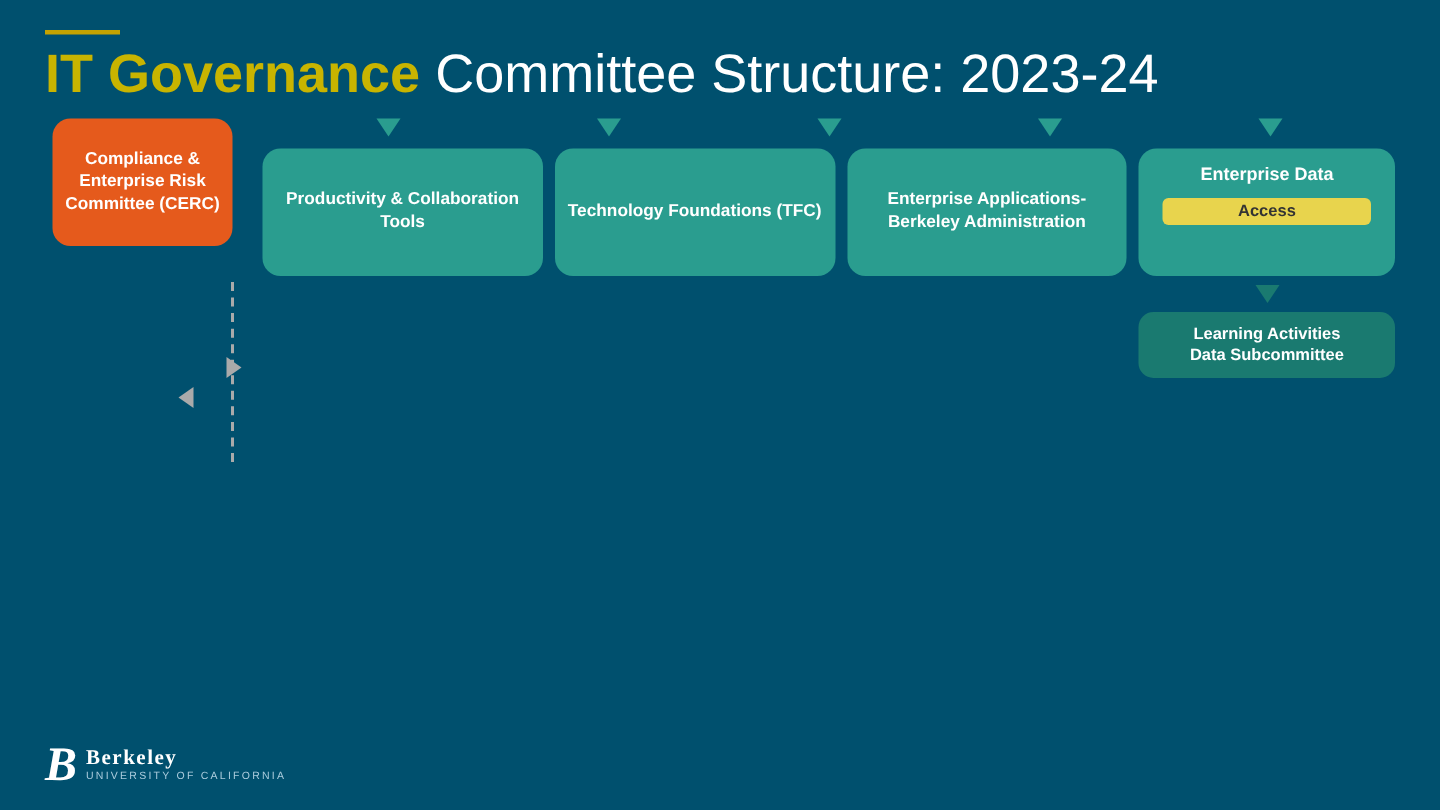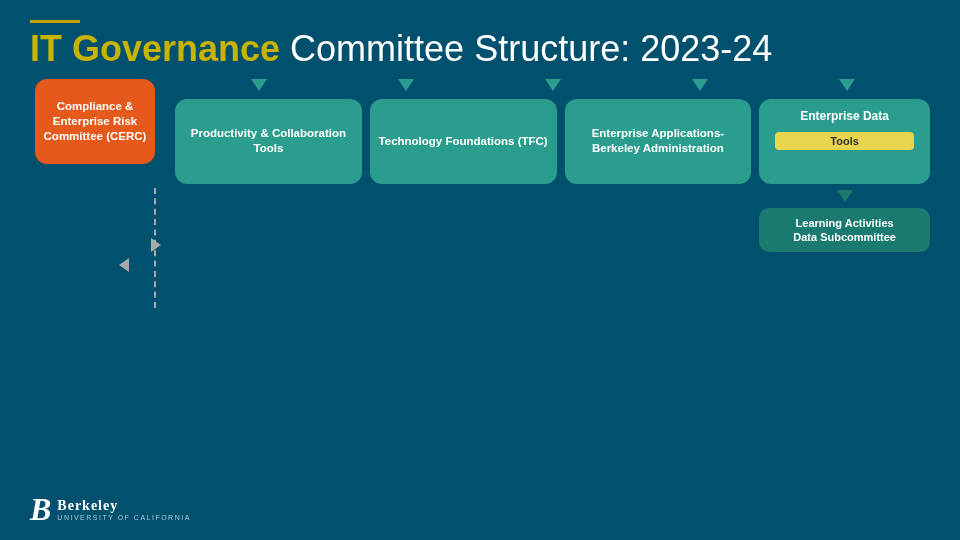--- a/index.html
+++ b/index.html
@@ -307,21 +307,21 @@
         </div>
 
 
         <div class="sub-box">
           <span>Enterprise Applications- Berkeley Administration</span>
         </div>
 
         <div class="enterprise-data-col">
           <div class="enterprise-data-box">
             <div class="enterprise-data-title">Enterprise Data</div>
-            <div class="yellow-tag">Tools</div>
+            <div class="yellow-tag">Access</div>
           </div>
 
           <div style="display:flex; justify-content:center;">
             <div class="arrow-down" style="border-top-color:#1a7a70;"></div>
           </div>
 
           <div class="learning-box">
             <span>Learning Activities Data Subcommittee</span>
           </div>
         </div>

